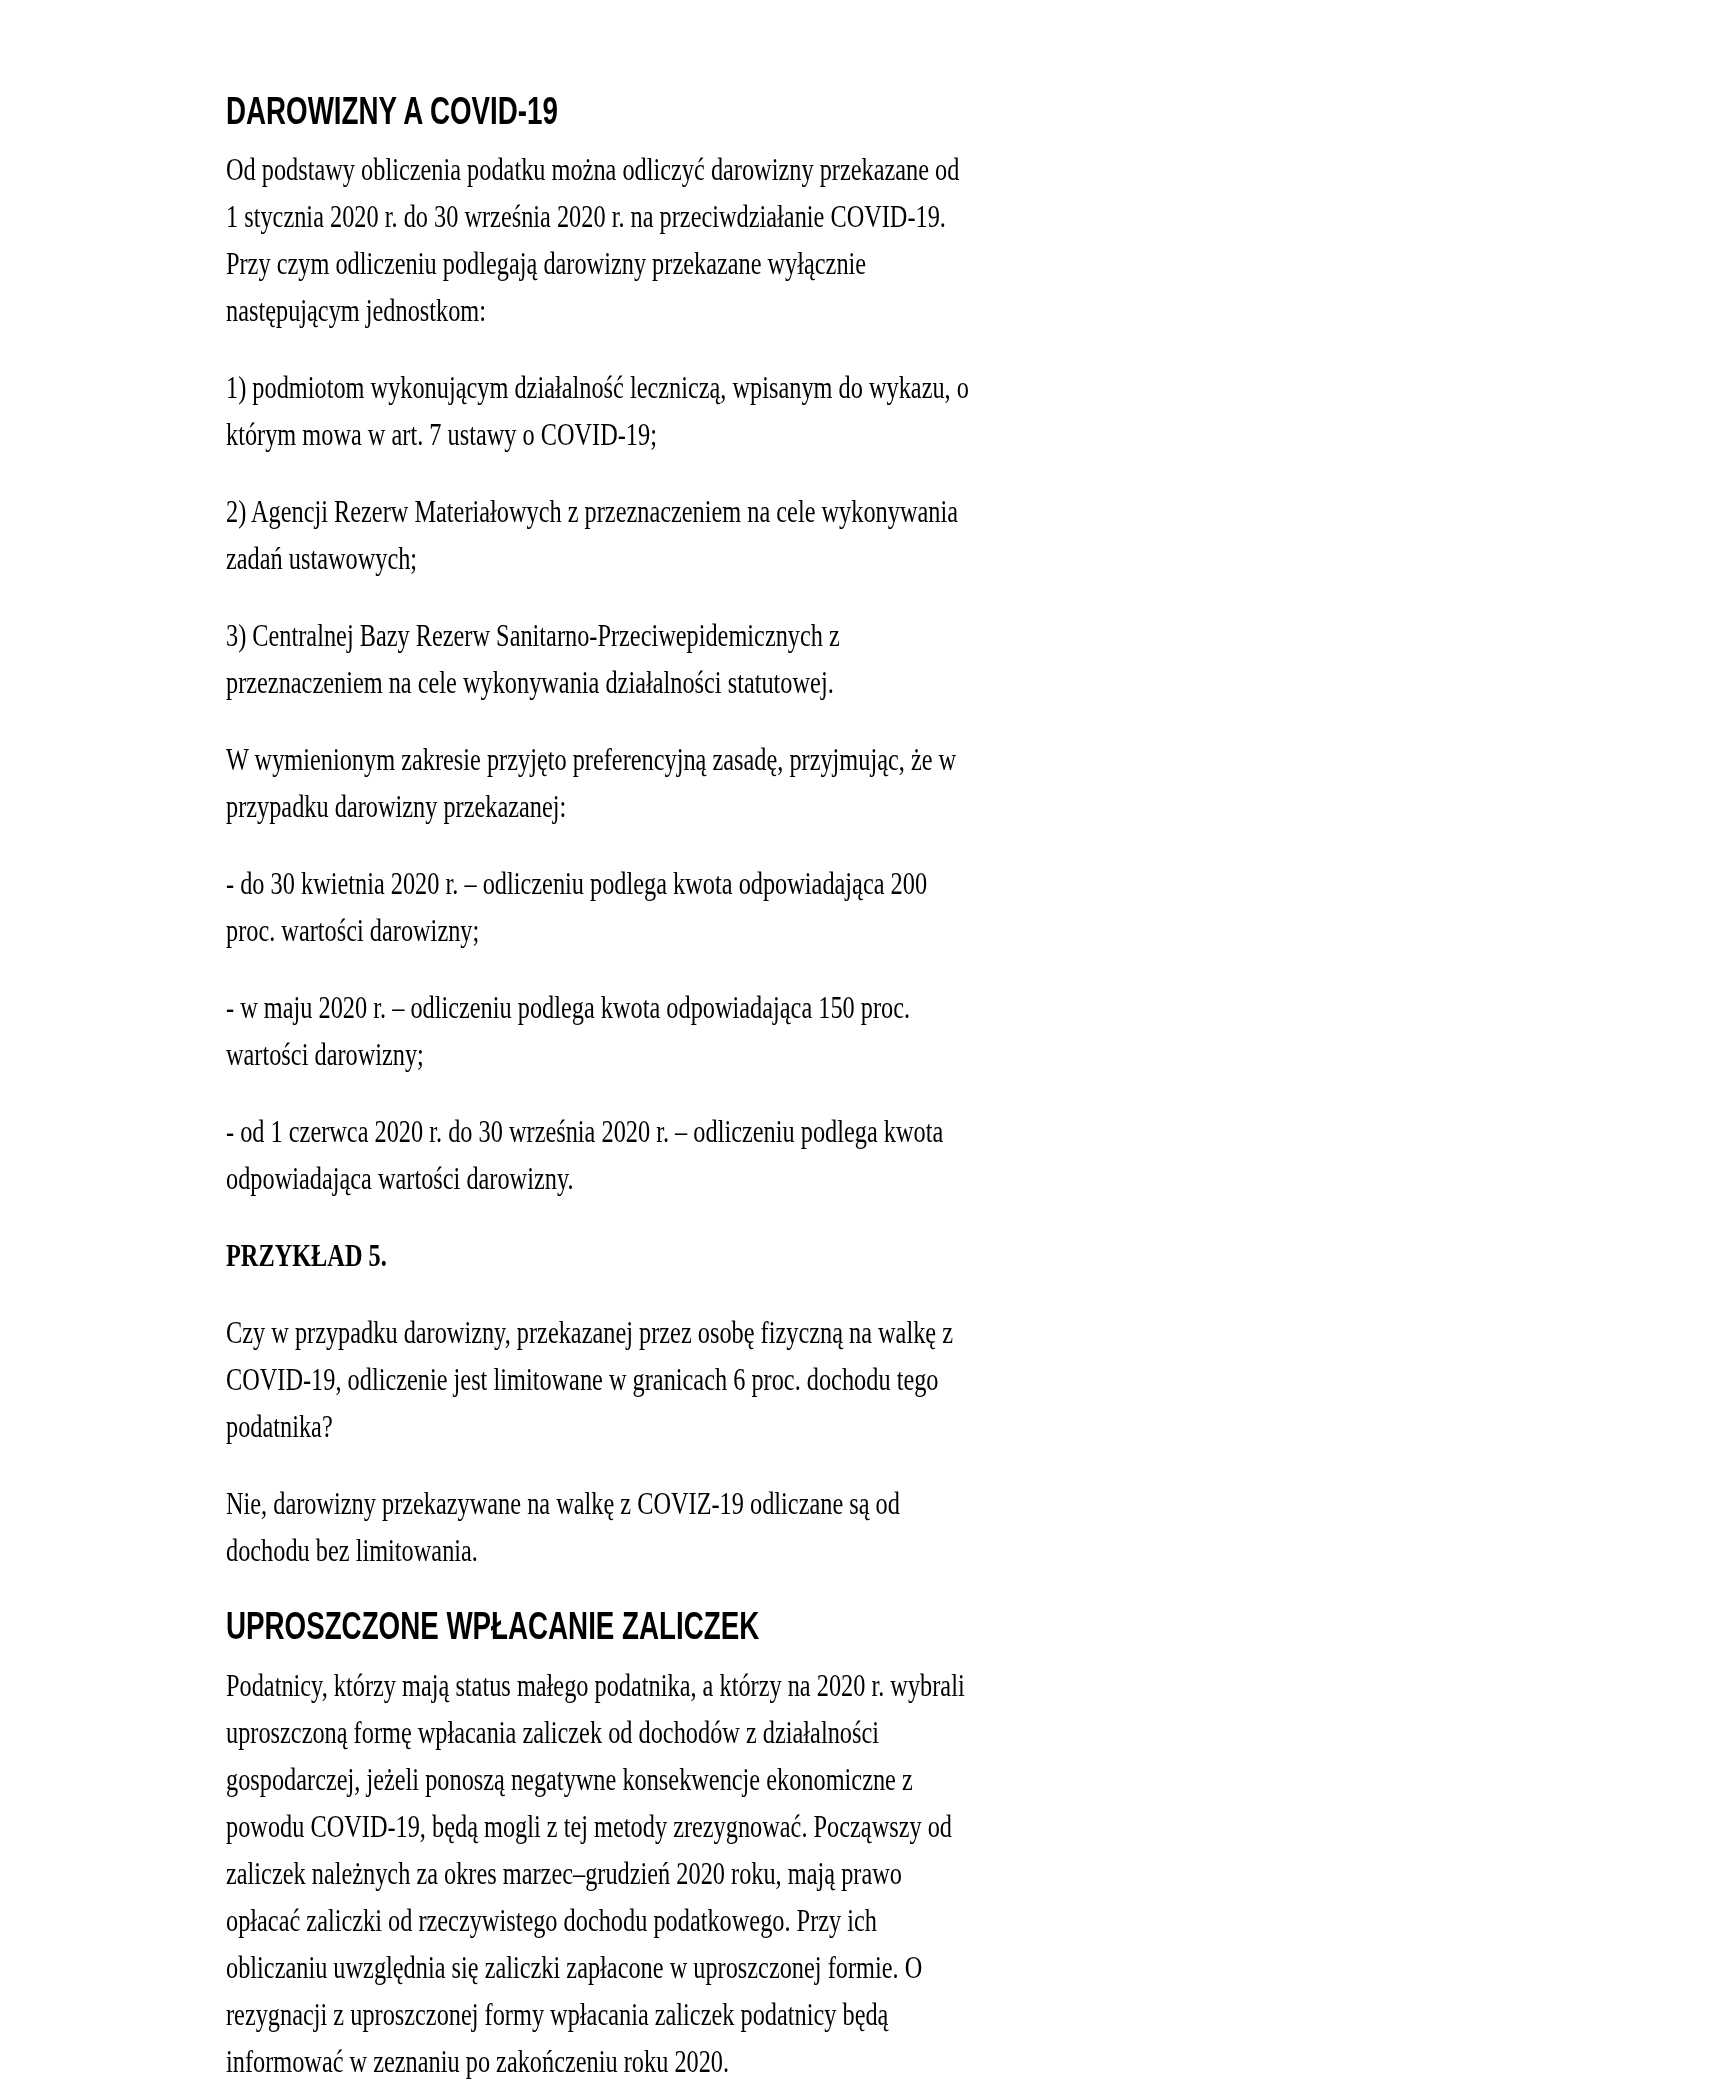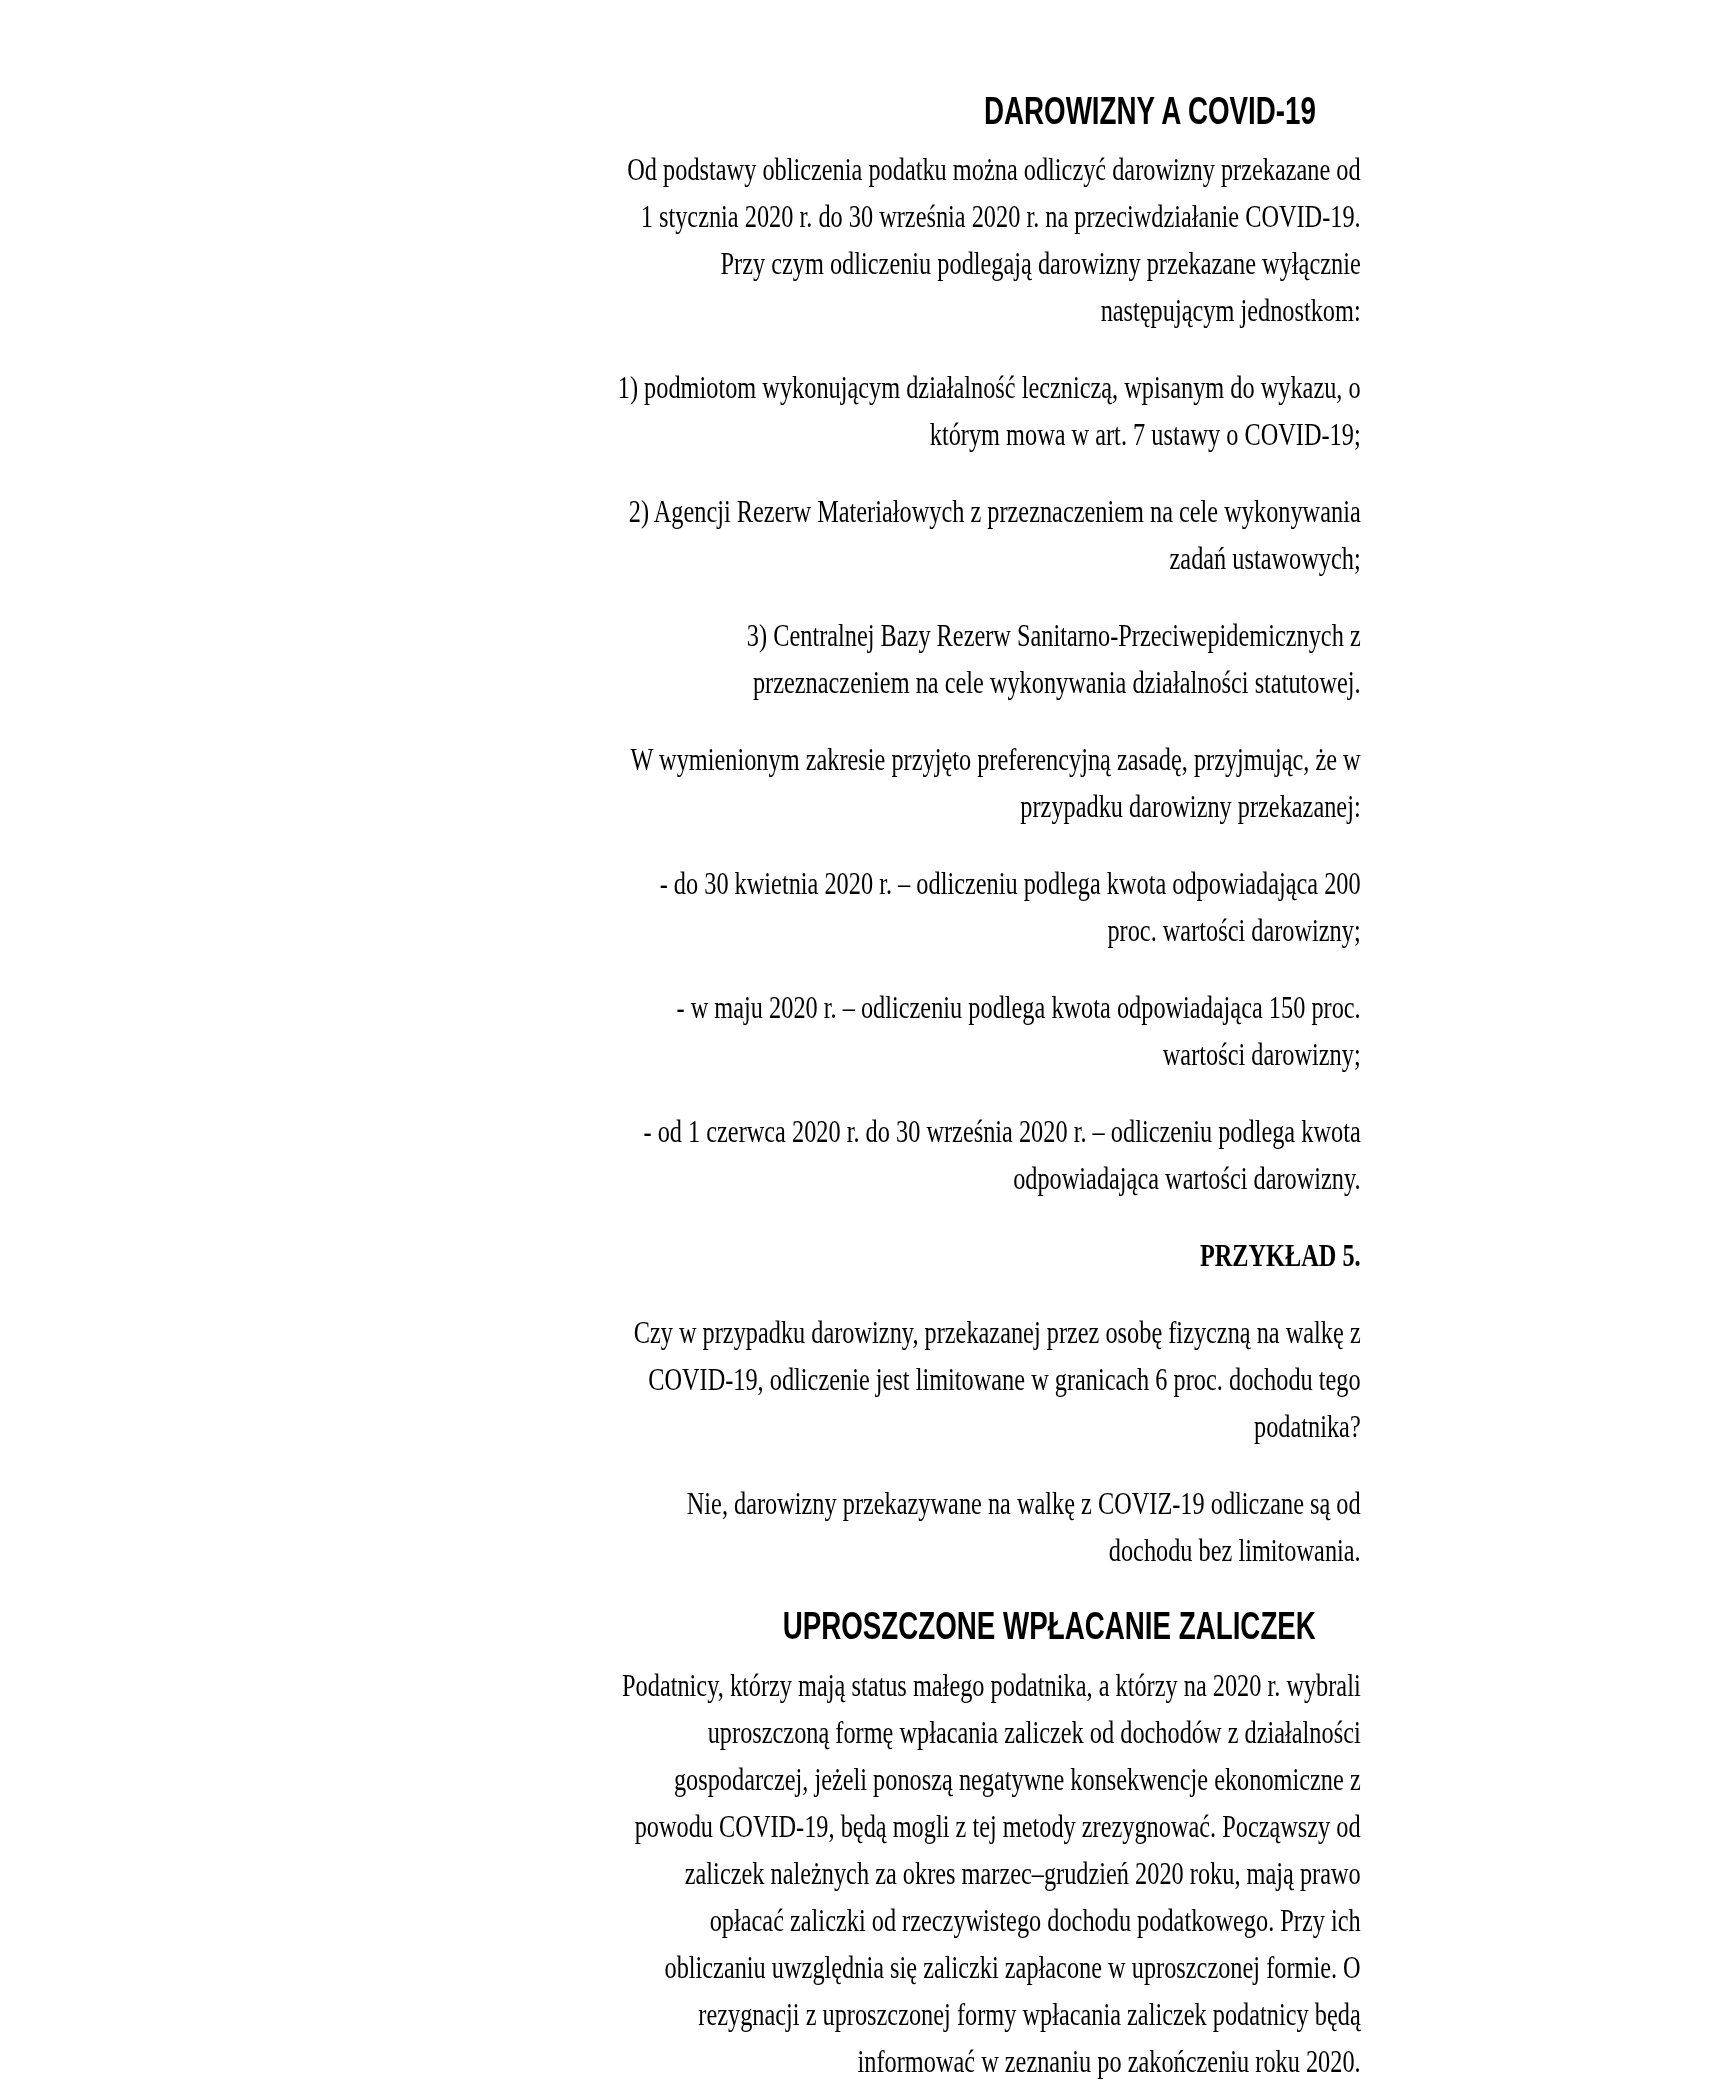--- a/index.html
+++ b/index.html
@@ -14,21 +14,21 @@
     overflow: hidden;
     color: #000000;
     font-family: "Liberation Serif", serif;
   }
   .page {
     position: absolute;
     left: 226px;
     top: 89px;
     width: 1493px;
   }
-  section { margin: 0; padding: 0; text-align: right; }
+  section { margin: 0; padding: 0; }
   .heading {
     font-family: "Liberation Sans", sans-serif;
     font-weight: bold;
     font-size: 38px;
     line-height: 45px;
     margin: 0 0 11.7px 0;
     transform: scaleX(0.73);
     transform-origin: 0 0;
     white-space: pre-line;
   }

